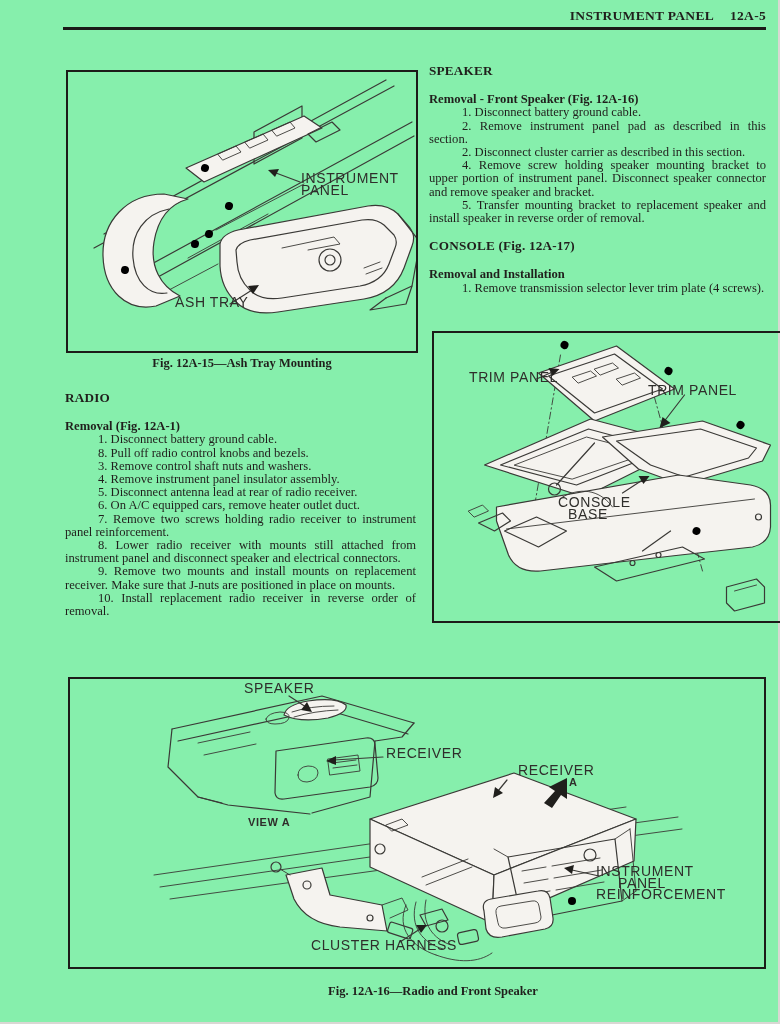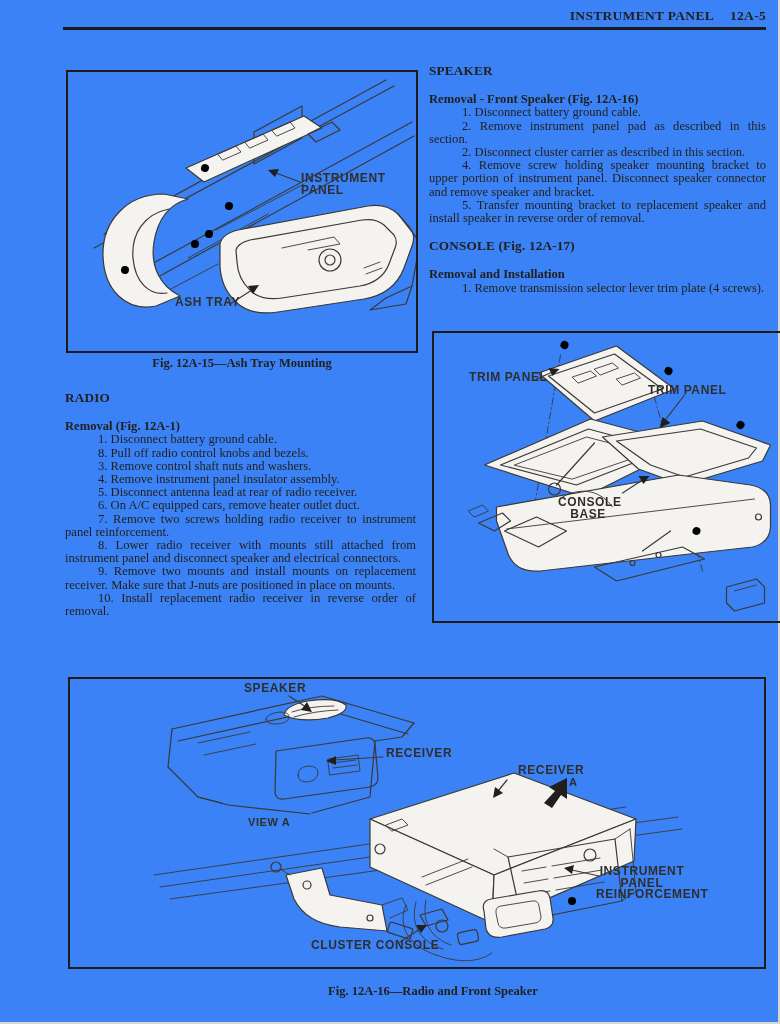--- a/index.html
+++ b/index.html
@@ -1,16 +1,16 @@
 <!DOCTYPE html>
 <html><head>
 <meta charset="utf-8">
 <style>
   html,body{margin:0;padding:0;background:#e8e6e2;}
-  .page{position:relative;width:780px;height:1024px;background:#3b82f6;
+  .page{position:relative;width:780px;height:1024px;background:#86efac;
         font-family:"Liberation Serif",serif;color:#201f1c;overflow:hidden;
         box-shadow:inset -2px -2px 0 #d9d7d3;}
   
   .hdr{position:absolute;top:8px;right:14px;font-weight:bold;font-size:13.5px;letter-spacing:.3px;}
   .hdr .pgnum{margin-left:16px;}
   .hdr-rule{position:absolute;top:27px;left:63px;width:703px;height:2.5px;background:#1b1a18;}
   
   .col{position:absolute;font-size:12.6px;line-height:13.2px;text-align:justify;}
   #leftcol{left:65px;top:391px;width:351px;}
   #rightcol{left:429px;top:64px;width:337px;}
@@ -22,21 +22,21 @@
   .figbox{position:absolute;border:2px solid #1c1b19;}
   #fig15{left:66px;top:70px;width:348px;height:279px;}
   #fig17{left:432px;top:331px;width:327px;height:288px;padding-left:21px;}
   #fig16{left:68px;top:677px;width:694px;height:288px;}
   .figbox svg{position:absolute;left:0;top:0;width:100%;height:100%;}
   .figcap{position:absolute;font-weight:bold;font-size:12.5px;text-align:center;}
   #fig15cap{left:66px;top:356px;width:352px;}
   #fig17cap{left:432px;top:633px;width:331px;}
   #fig16cap{left:68px;top:984px;width:730px;}
   .figlab{position:absolute;font-family:"Liberation Sans","DejaVu Sans",sans-serif;
-          font-size:12px;line-height:11.5px;letter-spacing:.6px;color:#2f2e2b;white-space:pre-line;font-weight:bold;}
+          font-size:14px;line-height:11.5px;letter-spacing:.6px;color:#2f2e2b;white-space:pre-line;}
   .figlab.b{font-weight:bold;font-size:11px;}
   .figlab.ctr{text-align:center;}
   
   .ln path,.ln line,.ln circle,.ln rect{stroke:#3a3936;stroke-width:1.2;fill:none;
         stroke-linecap:round;stroke-linejoin:round;}
   .ln .fillp{fill:#f5f3ef;}
   .ln .dd{stroke-dasharray:7 3 1.5 3;stroke-width:.9;}
   .ln .solid{fill:#201f1c;stroke:none;}
   .ln .thin{stroke-width:.9;}
 </style>
@@ -269,17 +269,17 @@
       </g>
     </svg>
     <div class="figlab" style="left:174px;top:4px;">SPEAKER</div>
     <div class="figlab" style="left:316px;top:69px;">RECEIVER</div>
     <div class="figlab b" style="left:178px;top:138px;">VIEW A</div>
     <div class="figlab" style="left:448px;top:86px;">RECEIVER</div>
     <div class="figlab b" style="left:499px;top:98px;">A</div>
     <div class="figlab ctr" style="left:526px;top:187px;width:92px;">INSTRUMENT
 PANEL
 REINFORCEMENT</div>
-    <div class="figlab" style="left:241px;top:261px;">CLUSTER CONSOLE</div>
+    <div class="figlab" style="left:241px;top:261px;">CLUSTER HARNESS</div>
   </div>
   <div class="figcap" id="fig16cap">Fig. 12A-16—Radio and Front Speaker</div>
 
 </div>
 
 </body></html>

